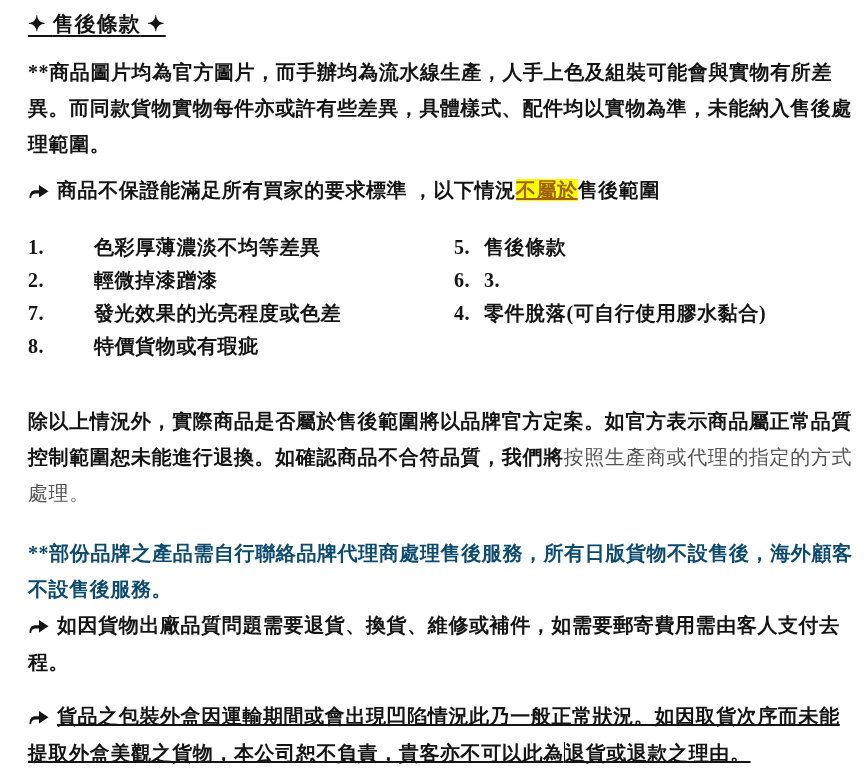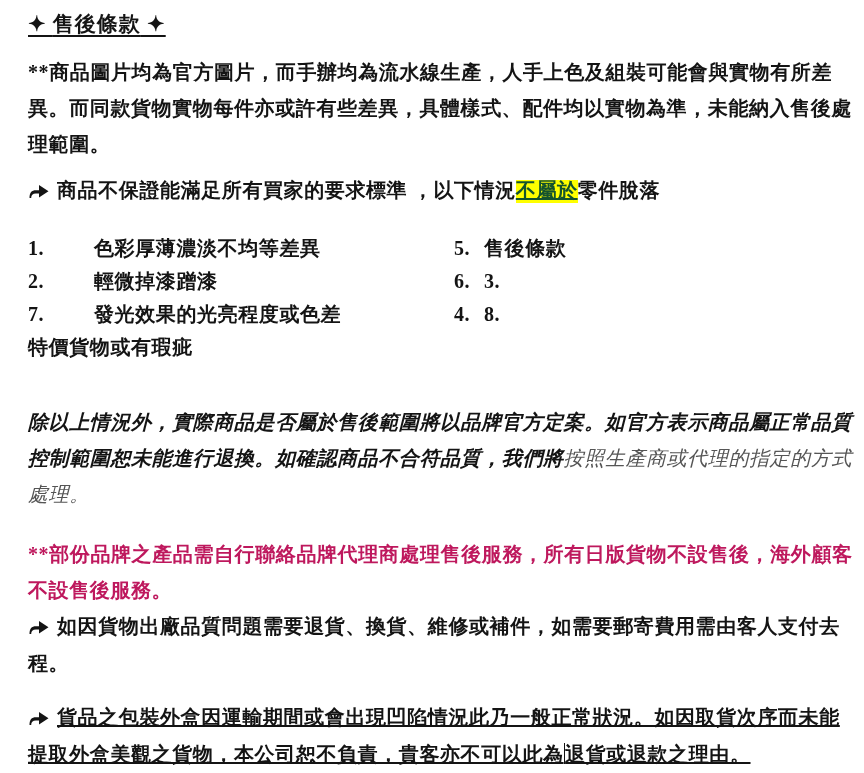--- a/index.html
+++ b/index.html
@@ -31,21 +31,21 @@
     text-decoration:underline;
     text-decoration-thickness:2px;
   }
   .exclusions{
     display:grid;
     grid-template-columns:66px 360px 30px 1fr;
     line-height:33px;
     margin-top:22px;
   }
   .exclusions .cell{white-space:nowrap;}
-  .policy{margin-top:40px;font-style:italic;}
+  .policy{margin-top:40px;}
   .gray{font-weight:400;}
   .brand-note{margin-top:12px;}
   .shipping{}
   .packaging{margin-top:18px;text-decoration:underline;}
   .caret{
     display:inline-block;
     width:1.5px;height:21px;
     background:#111;
     vertical-align:-3px;
   }
@@ -54,44 +54,45 @@
 <body>
 
 <div class="doc">
 
   <p class="title"><span>✦ </span><span>售後條款</span><span> ✦</span></p>
 
   <p class="intro">**商品圖片均為官方圖片，而手辦均為流水線生產，人手上色及組裝可能會與實物有所差異。而同款貨物實物每件亦或許有些差異，具體樣式、配件均以實物為準，未能納入售後處理範圍。</p>
 
   <p class="arrow-line"><span class="arr"><svg width="21" height="14" viewBox="0 0 21 14">
           <path d="M1.5,14 C1.5,8.5 3.5,6.2 8,6.2 L11,6.2 L11,1 L20.5,7.3 L11,13.6 L11,9.4 L8,9.4 C4.6,9.4 3.2,10.9 3.2,14 Z" fill="#141414"></path>
-        </svg></span><span>商品不保證能滿足所有買家的要求標準 ，以下情況</span><span class="hl" style="color:#14532d;background:#ffff00;font-family:Liberation Mono, monospace;">不屬於</span><span>零件脫落</span></p>
+        </svg></span><span>商品不保證能滿足所有買家的要求標準 ，以下情況</span><span class="hl" style="color:#a16207;background:#ffff00;">不屬於</span><span>售後範圍</span></p>
 
   <div class="exclusions">
     <span class="cell">1.</span>
     <span class="cell">色彩厚薄濃淡不均等差異</span>
     <span class="cell">5.</span>
     <span class="cell">售後條款</span>
 
     <span class="cell">2.</span>
     <span class="cell">輕微掉漆蹭漆</span>
     <span class="cell">6.</span>
 
     <span class="cell">3.</span>
     <span class="cell">7.</span>
     <span class="cell">發光效果的光亮程度或色差</span>
 
     <span class="cell">4.</span>
+    <span class="cell">零件脫落(可自行使用膠水黏合)</span>
     <span class="cell">8.</span>
     <span class="cell">特價貨物或有瑕疵</span>
   </div>
 
   <p class="policy"><span>除以上情況外，實際商品是否屬於售後範圍將以品牌官方定案。如官方表示商品屬正常品質控制範圍恕未能進行退換。如確認商品不合符品質，我們將</span><span class="gray" style="color:#555555;">按照生產商或代理的指定的方式處理。</span></p>
 
-  <p class="brand-note" style="color:#be185d;margin-top:24px;">**部份品牌之產品需自行聯絡品牌代理商處理售後服務，所有日版貨物不設售後，海外顧客不設售後服務。</p>
+  <p class="brand-note" style="color:#0c4a6e;margin-top:24px;">**部份品牌之產品需自行聯絡品牌代理商處理售後服務，所有日版貨物不設售後，海外顧客不設售後服務。</p>
 
   <p class="shipping"><span class="arr"><svg width="21" height="14" viewBox="0 0 21 14">
           <path d="M1.5,14 C1.5,8.5 3.5,6.2 8,6.2 L11,6.2 L11,1 L20.5,7.3 L11,13.6 L11,9.4 L8,9.4 C4.6,9.4 3.2,10.9 3.2,14 Z" fill="#141414"></path>
         </svg></span><span>如因貨物出廠品質問題需要退貨、換貨、維修或補件，如需要郵寄費用需由客人支付去程。</span></p>
 
   <p class="packaging"><span class="arr"><svg width="21" height="14" viewBox="0 0 21 14">
           <path d="M1.5,14 C1.5,8.5 3.5,6.2 8,6.2 L11,6.2 L11,1 L20.5,7.3 L11,13.6 L11,9.4 L8,9.4 C4.6,9.4 3.2,10.9 3.2,14 Z" fill="#141414"></path>
         </svg></span><span>貨品之包裝外盒因運輸期間或會出現凹陷情況此乃一般正常狀況。如因取貨次序而未能提取外盒美觀之貨物，本公司恕不負責，貴客亦不可以此為</span><span class="caret"></span><span>退貨或退款之理由。</span></p>
 
 </div>

